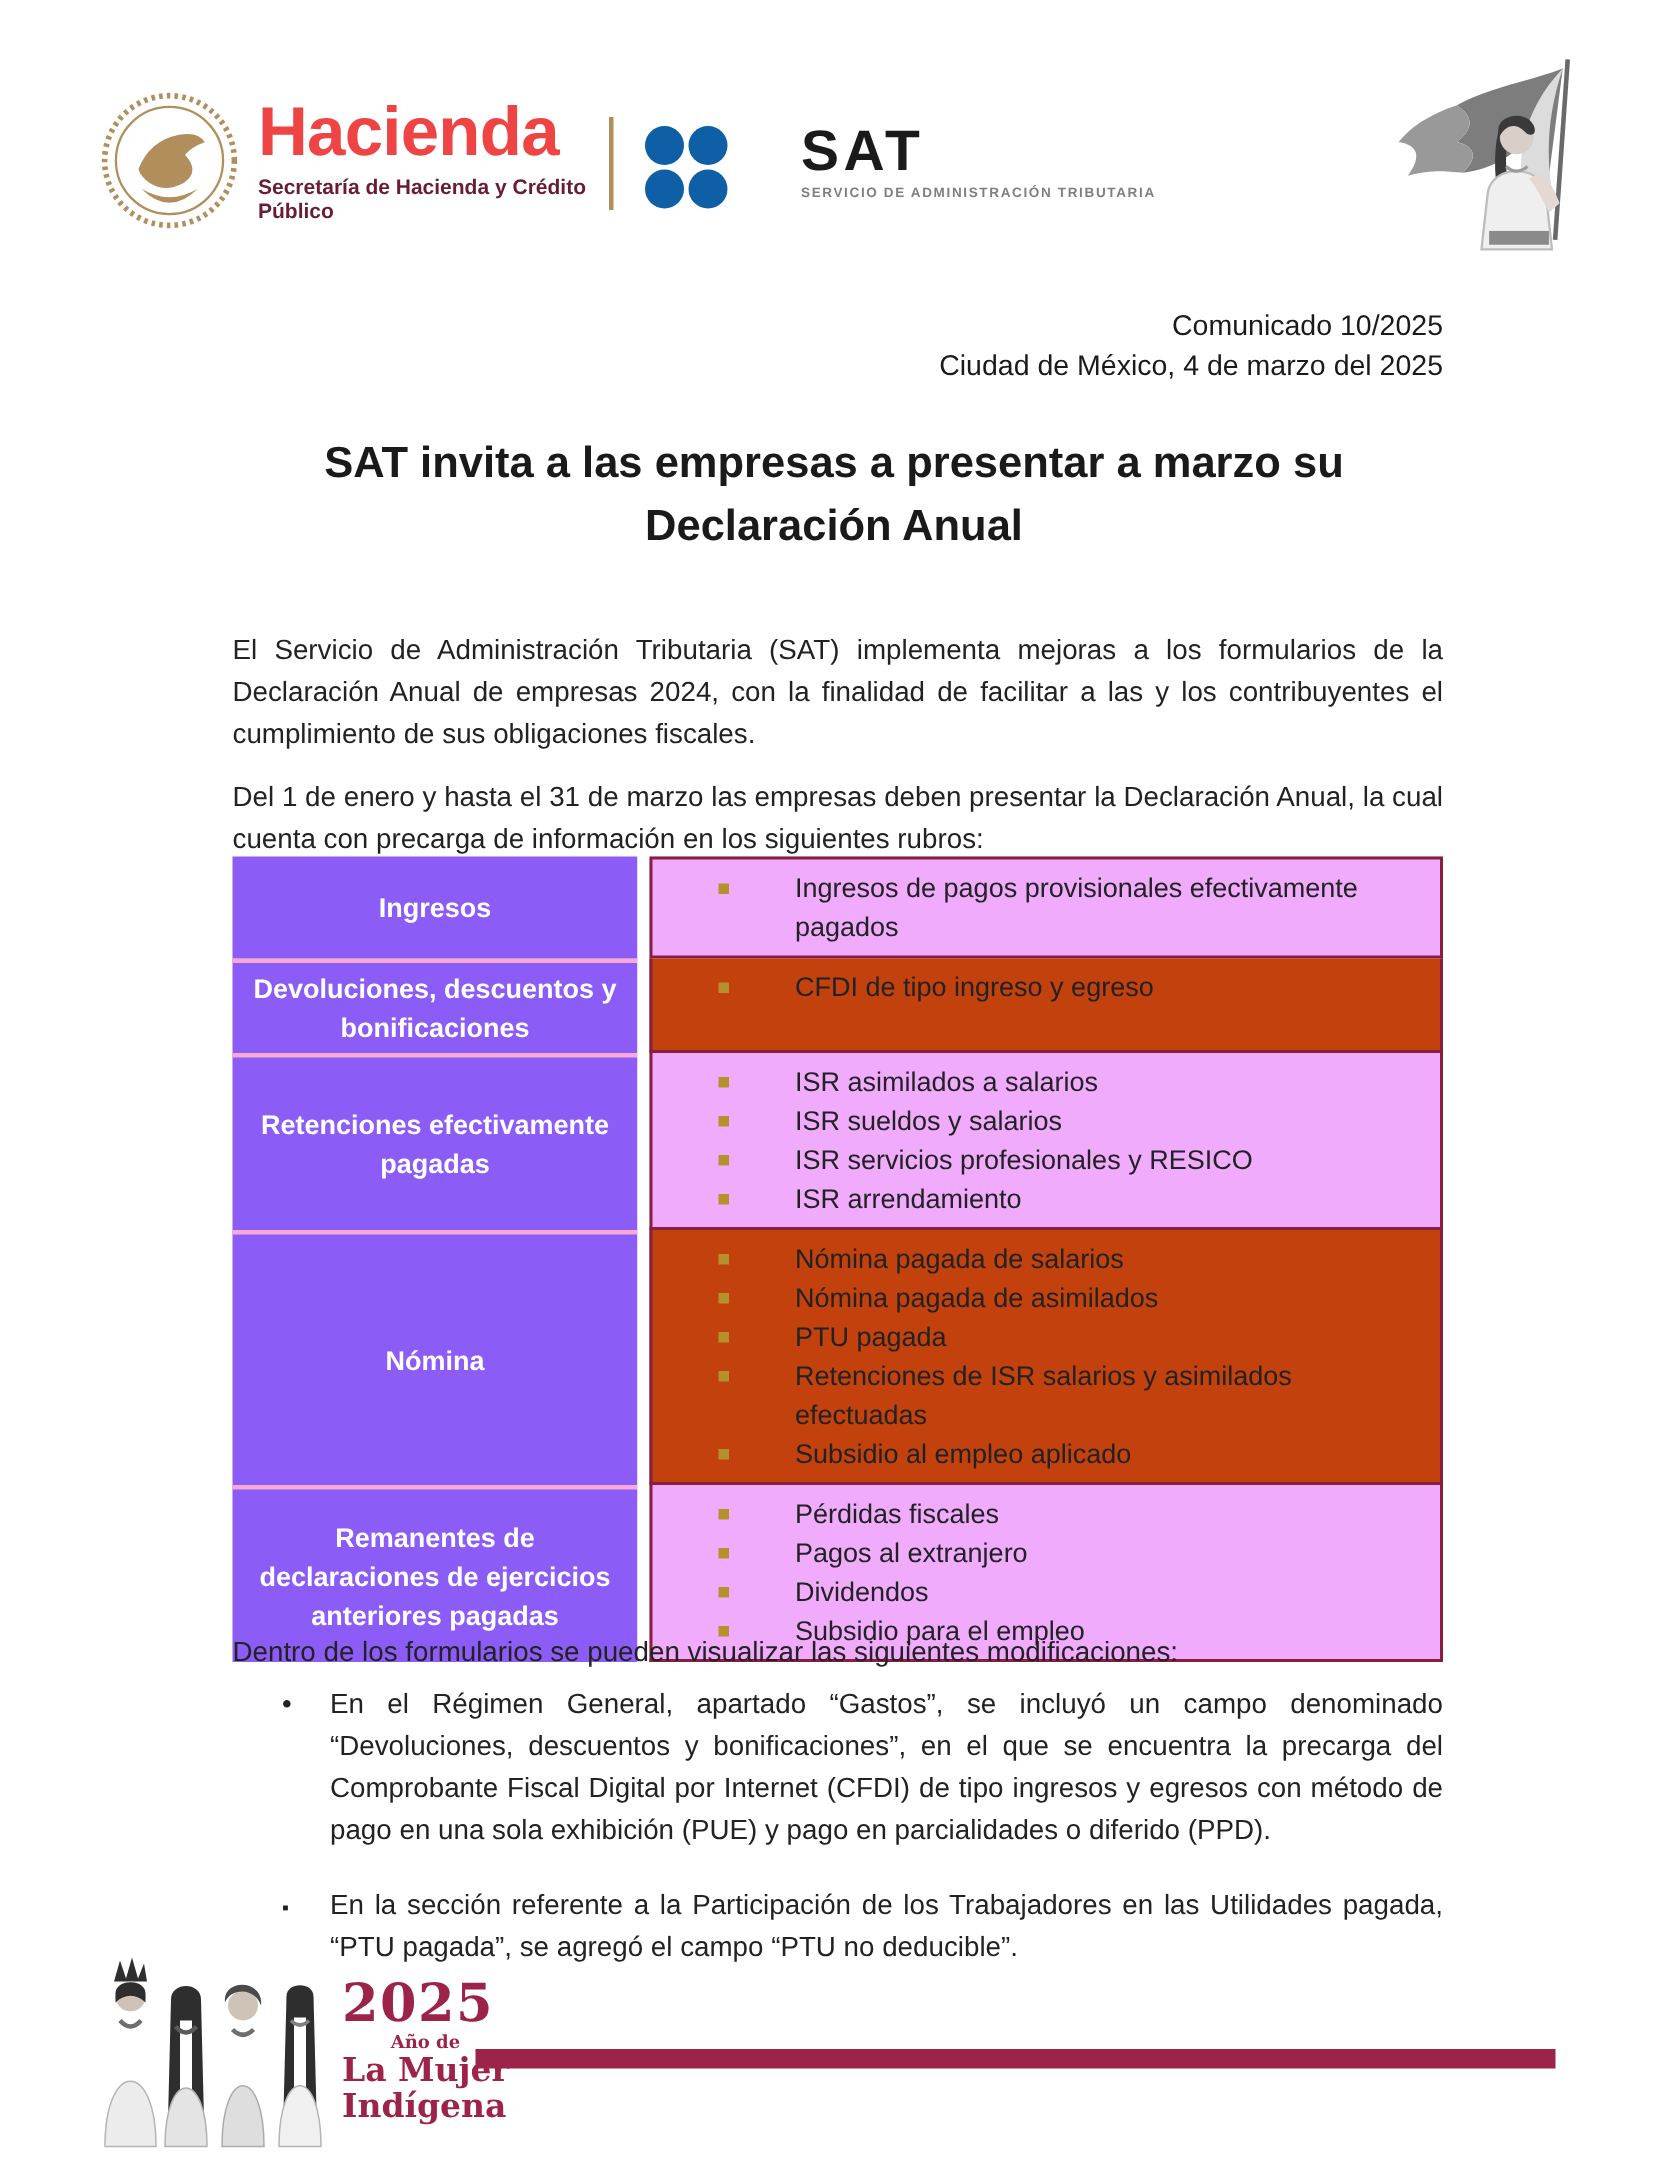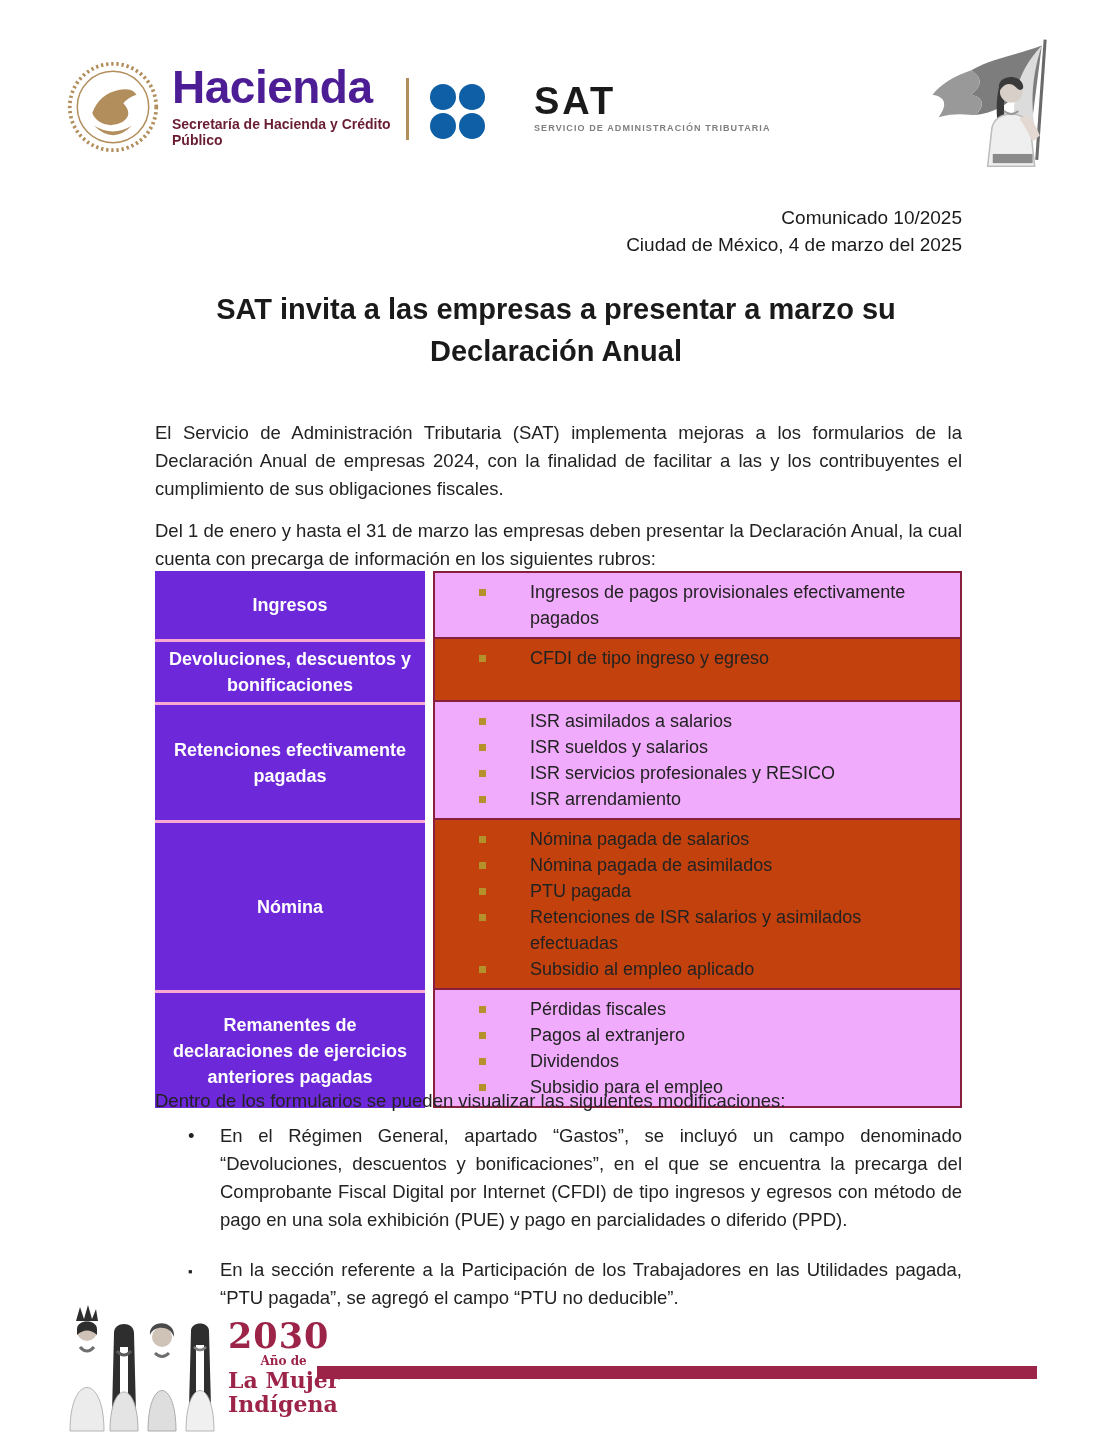--- a/index.html
+++ b/index.html
@@ -2,21 +2,21 @@
 <html lang="es"><head>
 <meta charset="utf-8">
 <style>
   html,body{margin:0;padding:0;background:#fff;}
   .page{position:relative;width:1112px;height:1440px;background:#fff;overflow:hidden;
         font-family:"Liberation Sans",sans-serif;color:#222;}
 
   
   .seal{position:absolute;left:66px;top:60px;width:94px;height:94px;}
   .hacienda-block{position:absolute;left:172px;top:64px;width:230px;}
-  .hacienda-word{font-size:46px;font-weight:bold;color:#4c1d95;letter-spacing:-0.5px;line-height:1;}
+  .hacienda-word{font-size:46px;font-weight:bold;color:#ef4444;letter-spacing:-0.5px;line-height:1;}
   .hacienda-sub{margin-top:6px;font-size:14px;font-weight:bold;color:#691C32;}
   .logo-divider{position:absolute;left:406px;top:78px;width:3px;height:62px;background:#B38E5D;}
   .sat-block{position:absolute;left:430px;top:82px;display:flex;align-items:flex-start;gap:39px;}
   .sat-dots{display:grid;grid-template-columns:26px 26px;grid-template-rows:26px 26px;gap:3px;margin-right:10px;margin-top:2px;}
   .sat-dot{width:26px;height:26px;border-radius:50%;background:#0E5FA6;}
   .sat-text{display:flex;flex-direction:column;}
   .sat-word{font-size:38px;font-weight:bold;color:#1a1a1a;letter-spacing:3px;line-height:1;}
   .sat-sub{margin-top:3px;font-size:9px;color:#7f7f7f;letter-spacing:1.1px;font-weight:bold;}
   .flag-illustration{position:absolute;left:912px;top:32px;width:184px;height:156px;}
 
@@ -29,21 +29,21 @@
 
   
   .para{position:absolute;left:155px;width:807px;font-size:18.5px;line-height:28px;text-align:justify;color:#222;}
   .para-1{top:400px;}
   .para-2{top:498px;}
   .para-3{top:1068px;text-align:left;}
 
   
   .tbl{position:absolute;left:155px;top:571px;width:807px;font-size:18px;line-height:26px;}
   .trow{display:flex;align-items:stretch;}
-  .tleft{width:270px;flex:0 0 270px;background:#6d28d9;color:#fff;font-weight:bold;text-align:center;
+  .tleft{width:270px;flex:0 0 270px;background:#8b5cf6;color:#fff;font-weight:bold;text-align:center;
          display:flex;align-items:center;justify-content:center;padding:4px 10px;box-sizing:border-box;}
   .trow + .trow .tleft{border-top:3px solid #f9a8d4;}
   .tgap{width:8px;flex:0 0 8px;background:#fff;}
   .tright{flex:1;border-left:2px solid #87203E;border-right:2px solid #87203E;border-bottom:2px solid #87203E;
           padding:6px 0;box-sizing:border-box;background:#f0abfc;}
   .trow:first-child .tright{border-top:2px solid #87203E;}
   .tright.alt{background:#c2410c;}
   .cell-list{list-style:none;margin:0;padding:0;}
   .cell-list li{display:flex;align-items:flex-start;}
   .sqb{flex:0 0 7px;width:7px;height:7px;background:#B5912C;margin:10px 44px 0 44px;}
@@ -261,21 +261,21 @@
     <path d="M90 128 C90 74 118 74 118 128 Z" fill="#dedede" stroke="#ababab"></path>
     <path d="M97 50 Q104 57 111 50" fill="none" stroke="#6e6e6e" stroke-width="3"></path>
 
     <circle cx="142" cy="30" r="9" fill="#cfc2b6"></circle>
     <path d="M133 28 C133 18 151 18 151 28 L153 104 L146 104 L146 42 L138 42 L138 104 L131 104 Z" fill="#2e2e2e"></path>
     <path d="M128 128 C128 74 156 74 156 128 Z" fill="#f0f0f0" stroke="#b5b5b5"></path>
     <path d="M136 44 Q142 50 148 44" fill="none" stroke="#808080" stroke-width="2.5"></path>
   </svg>
 
   <div class="year-block">
-    <div class="year-num">2030</div>
+    <div class="year-num">2025</div>
     <div class="year-sub">Año de</div>
     <div class="year-l2">La Mujer</div>
     <div class="year-l2">Indígena</div>
   </div>
 
   <div class="footer-bar"></div>
 
 </div>
 
 </body></html>

